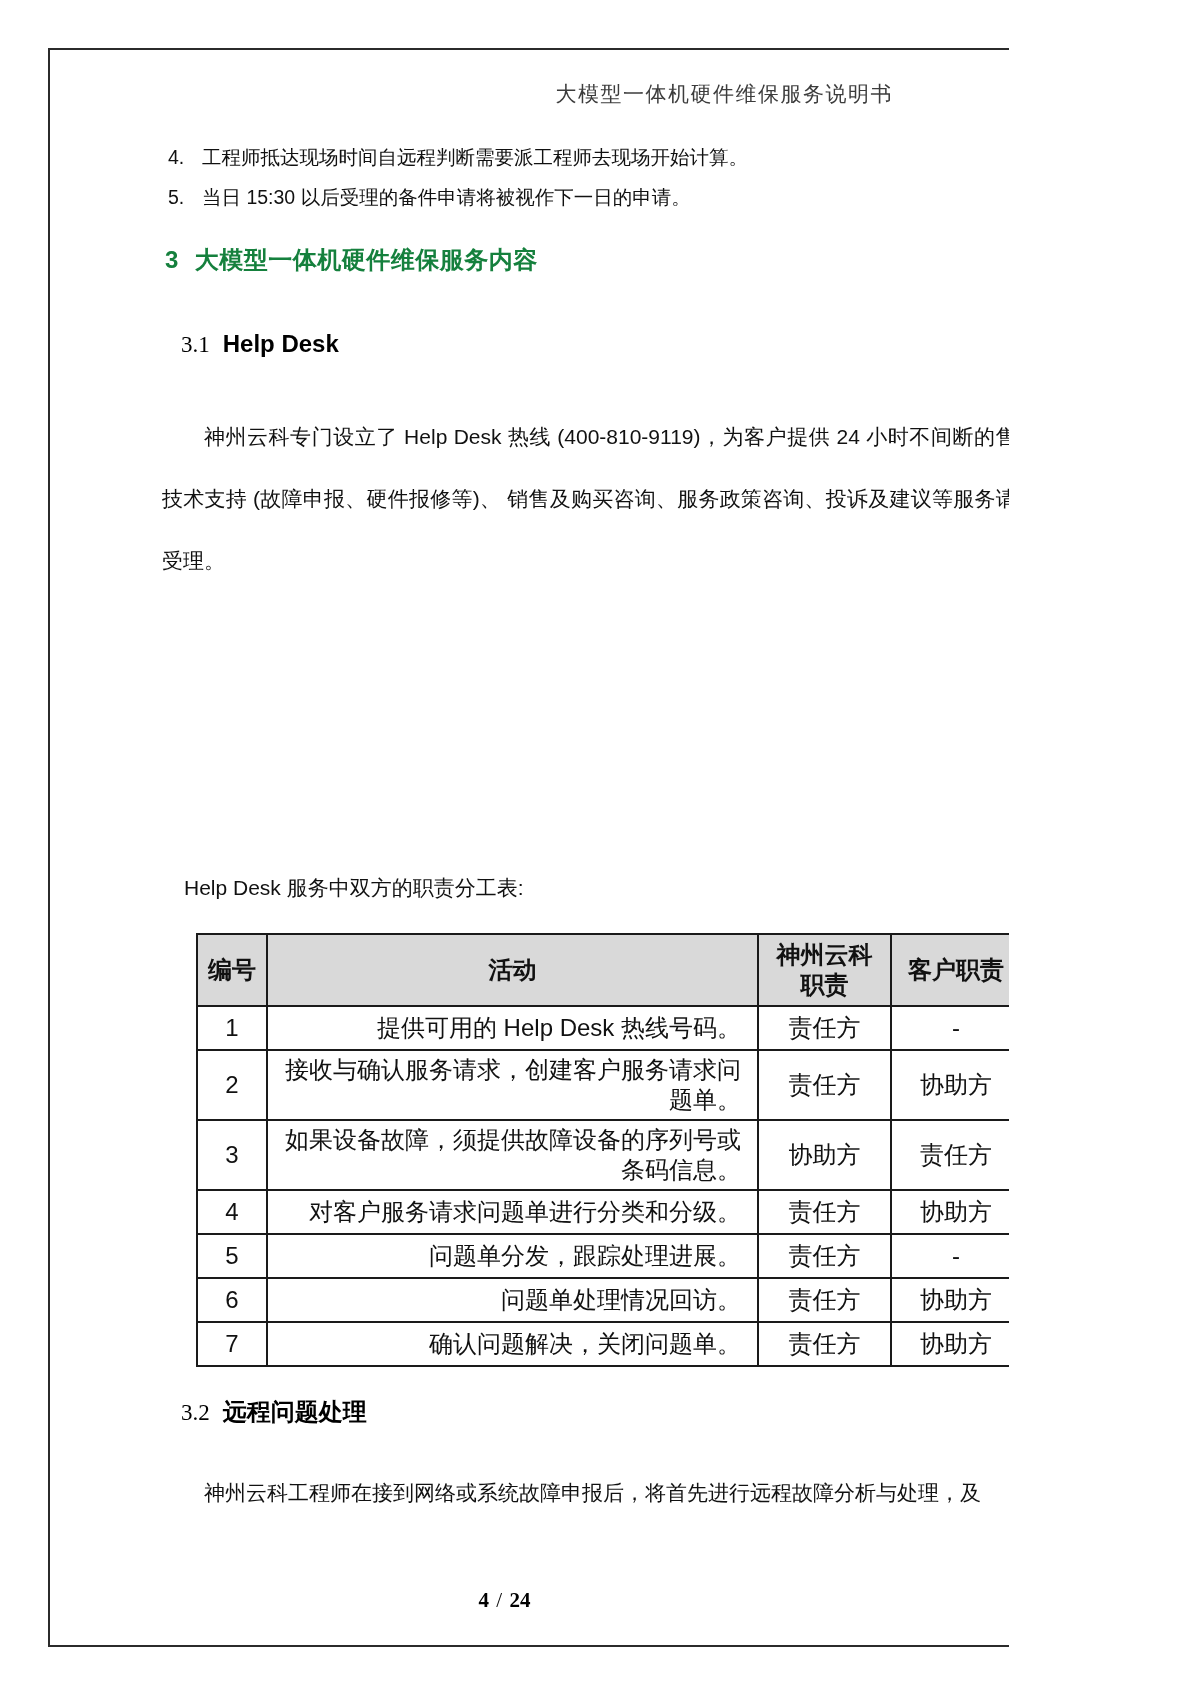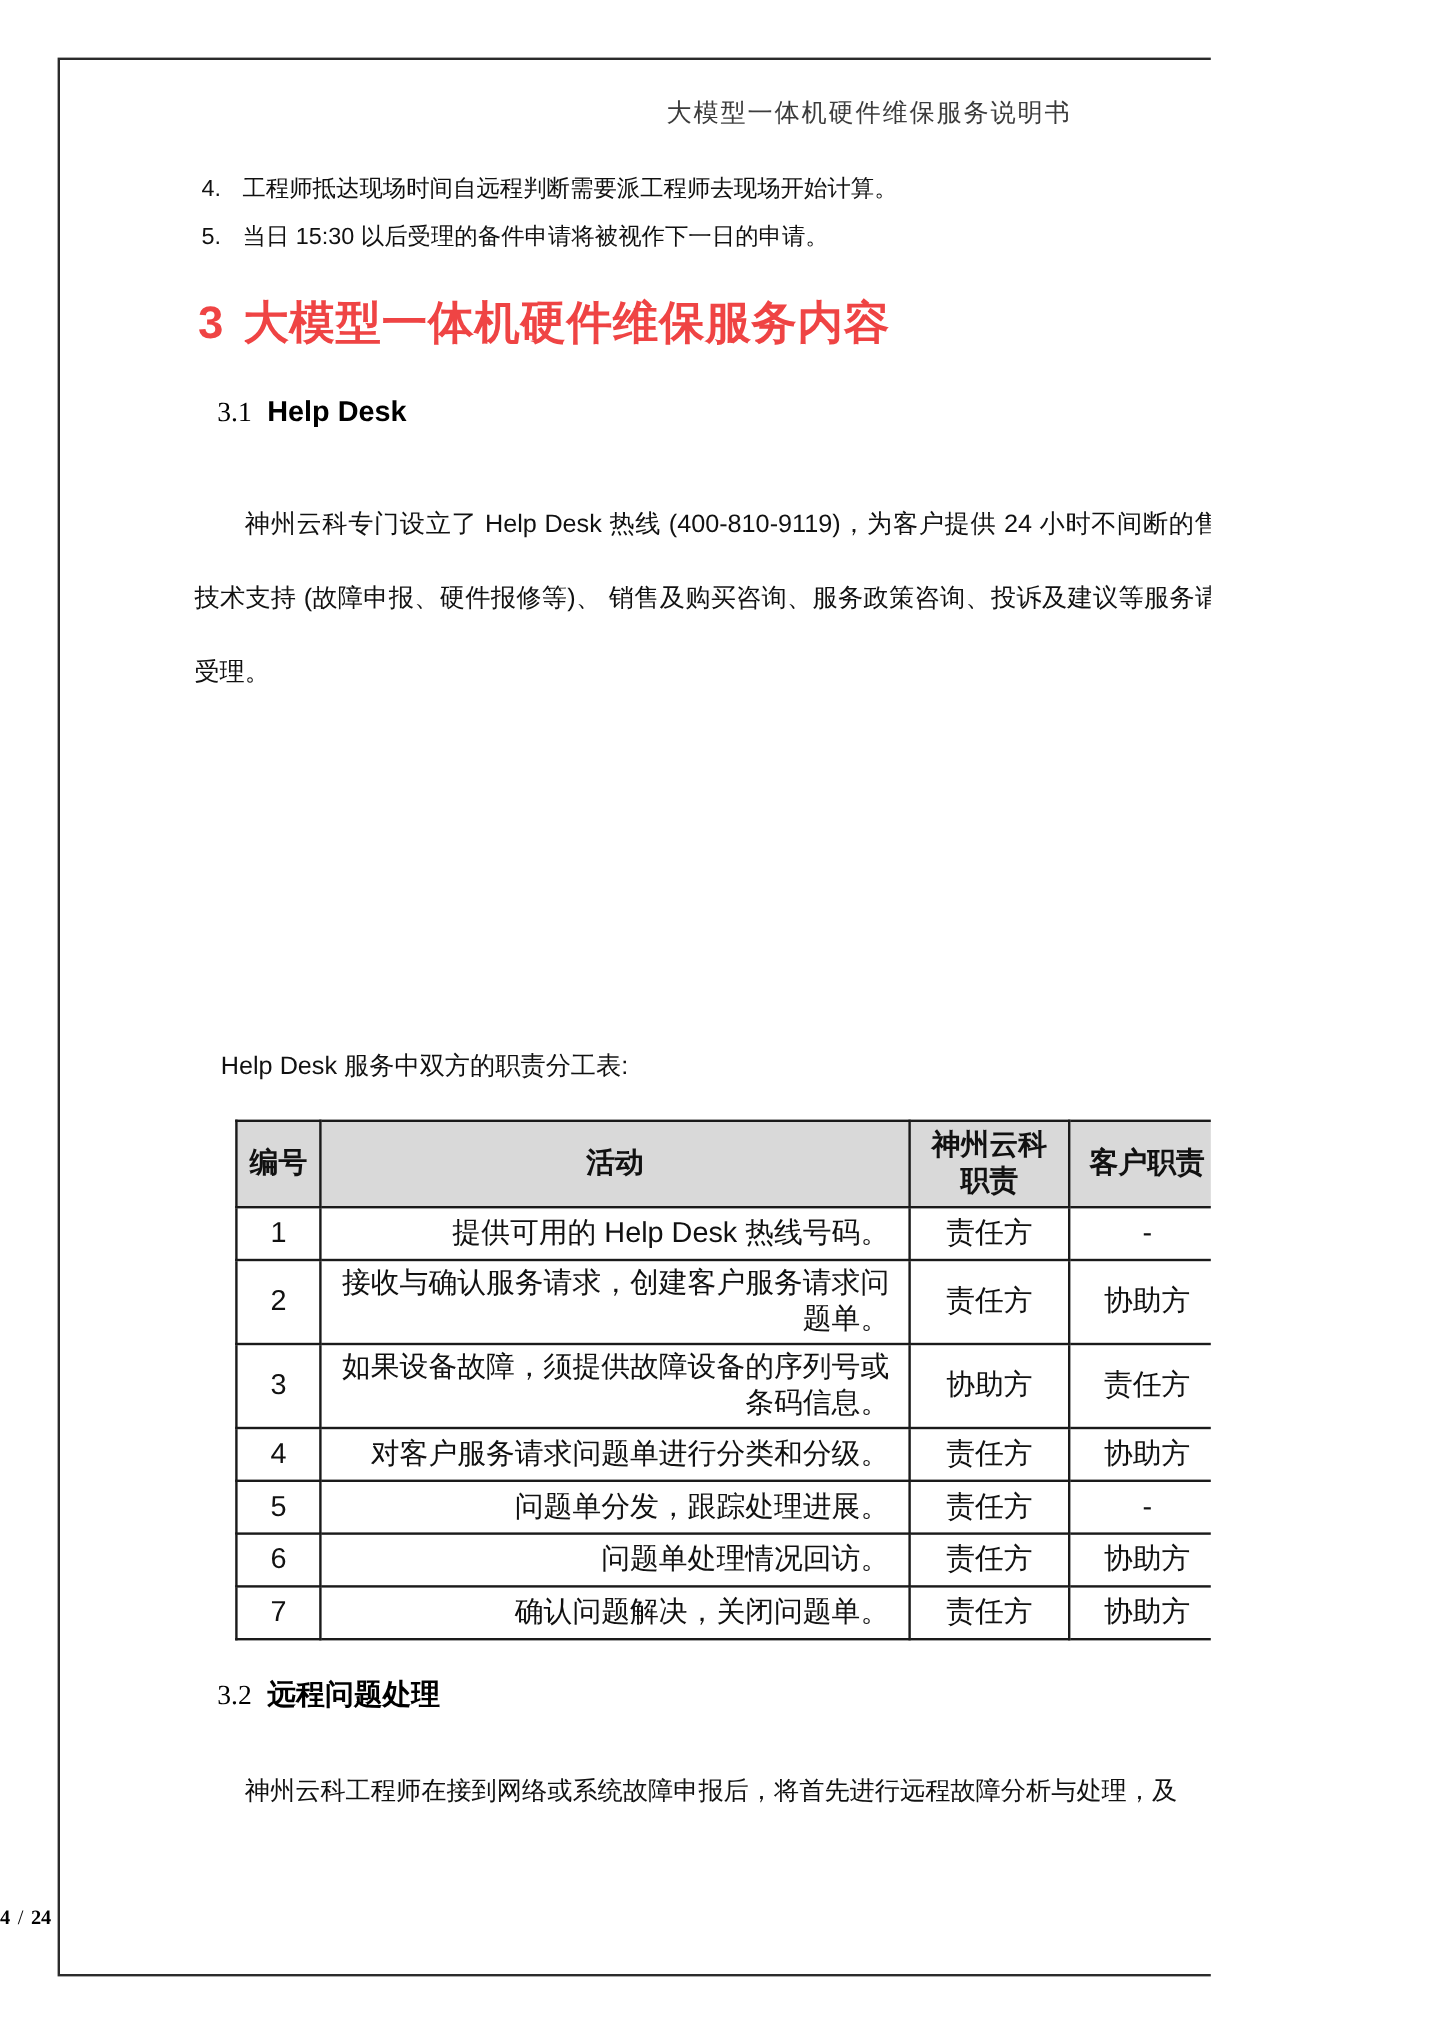--- a/index.html
+++ b/index.html
@@ -37,23 +37,23 @@
     width: 880px;
     font-size: 19.5px;
     color: #111;
   }
   .num-item { display: flex; margin-bottom: 16px; line-height: 24px; }
   .num-item .li-num { width: 34px; flex: 0 0 34px; }
   .section-heading {
     position: absolute;
     left: 165px; top: 244px;
     margin: 0;
-    font-size: 38px;
-    font-weight: bold;
-    color: #ef4444;
+    font-size: 24px;
+    font-weight: bold;
+    color: #15803d;
     letter-spacing: 0.5px;
   }
   .section-heading .h-num { margin-right: 16px; }
   .sub-heading {
     position: absolute;
     left: 181px;
     margin: 0;
     font-size: 24px;
     font-weight: bold;
     color: #000;
@@ -114,23 +114,23 @@
   }
   .duty-table td.col-activity {
     text-align: right;
     padding-left: 14px;
     padding-right: 16px;
   }
   .doc-footer {
     position: absolute;
     left: 0; top: 1588px;
     width: 100%;
-    text-align: left;
+    text-align: center;
     font-family: "Liberation Serif", "DejaVu Serif", serif;
-    font-size: 17px;
+    font-size: 21px;
     font-weight: bold;
     color: #000;
   }
   .doc-footer .sep { font-weight: normal; padding: 0 2px; }
 </style>
 </head>
 <body>
 
 <div class="canvas">
 

